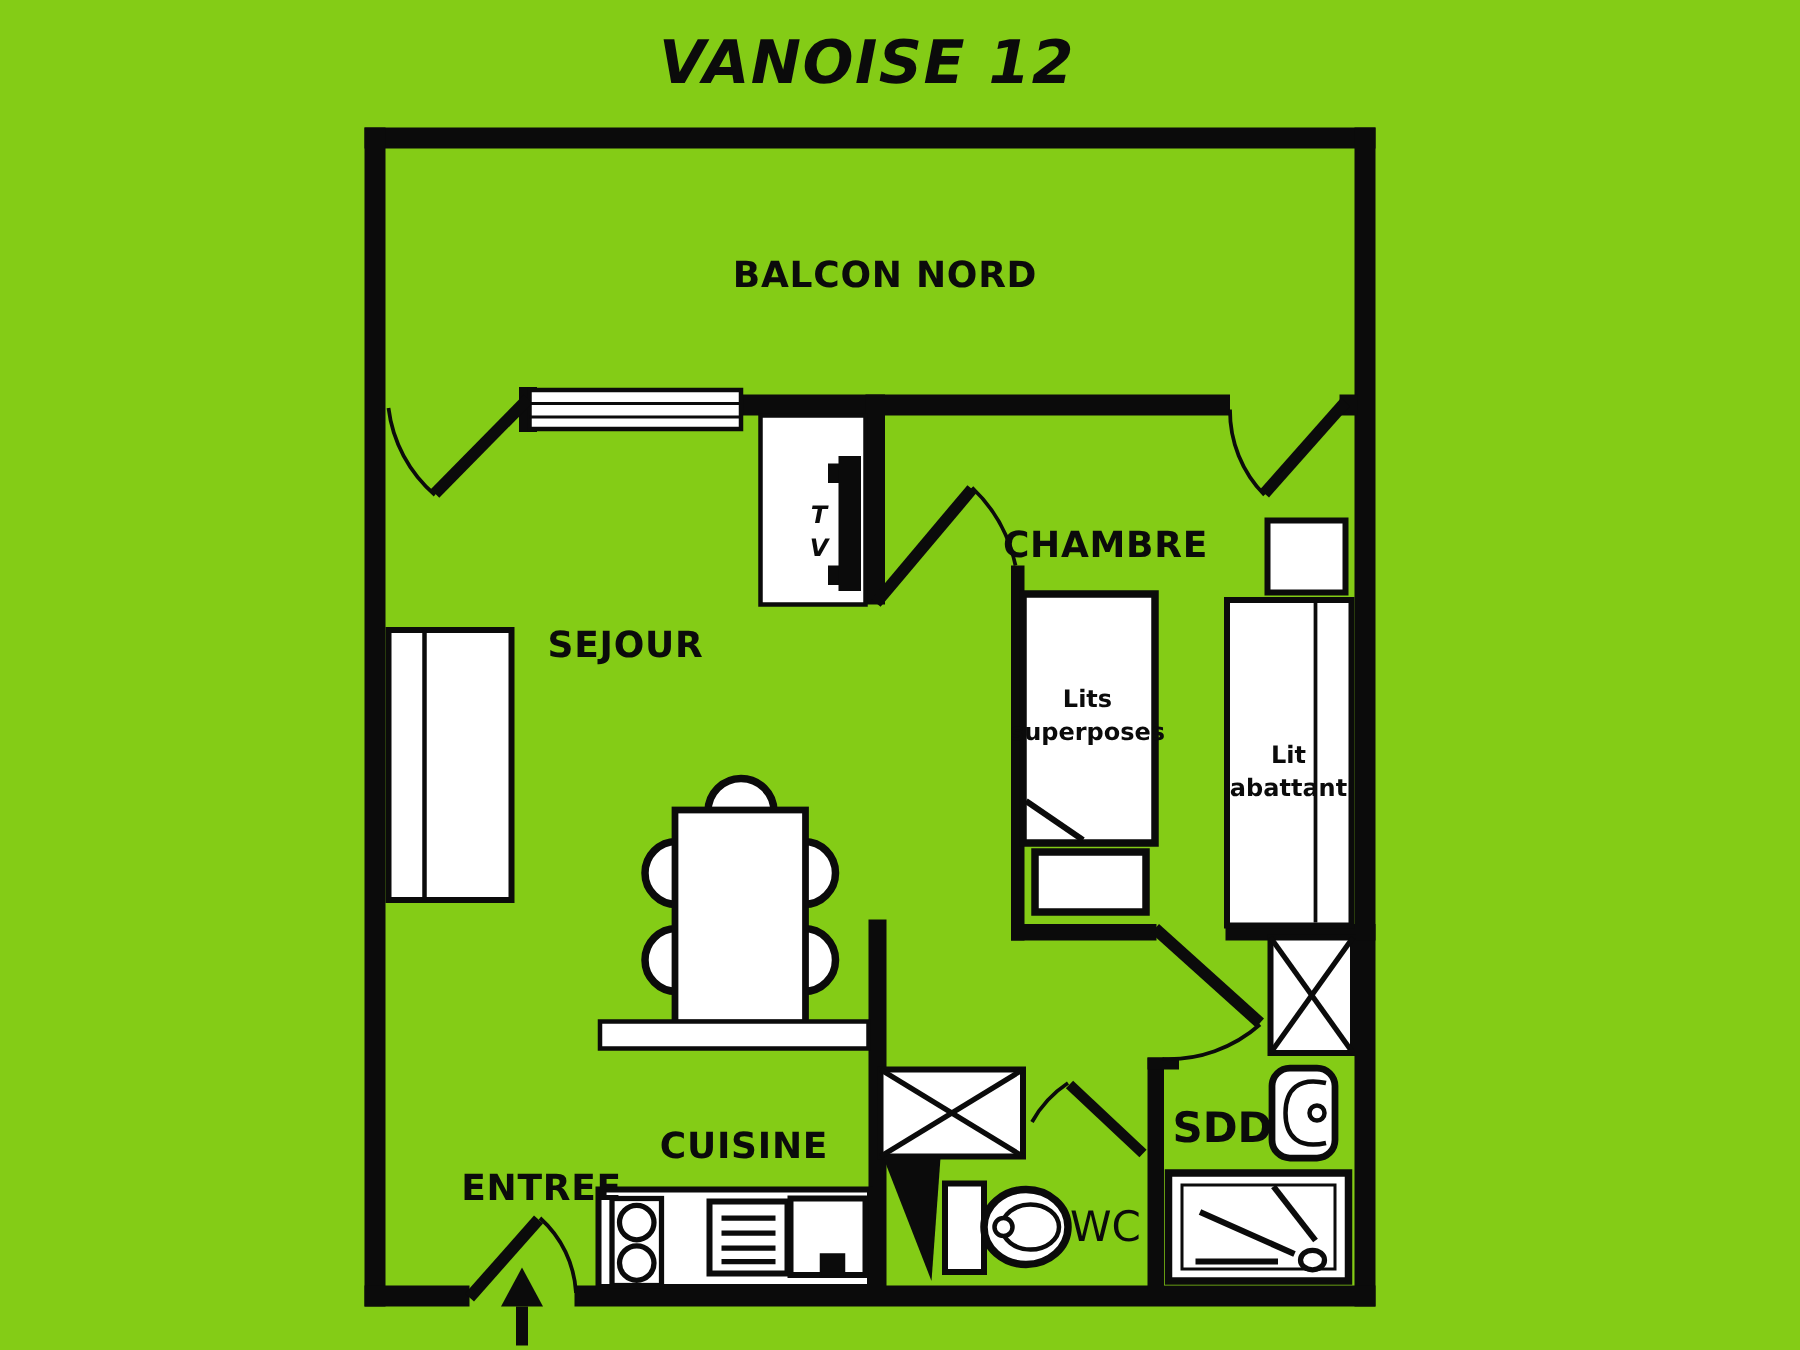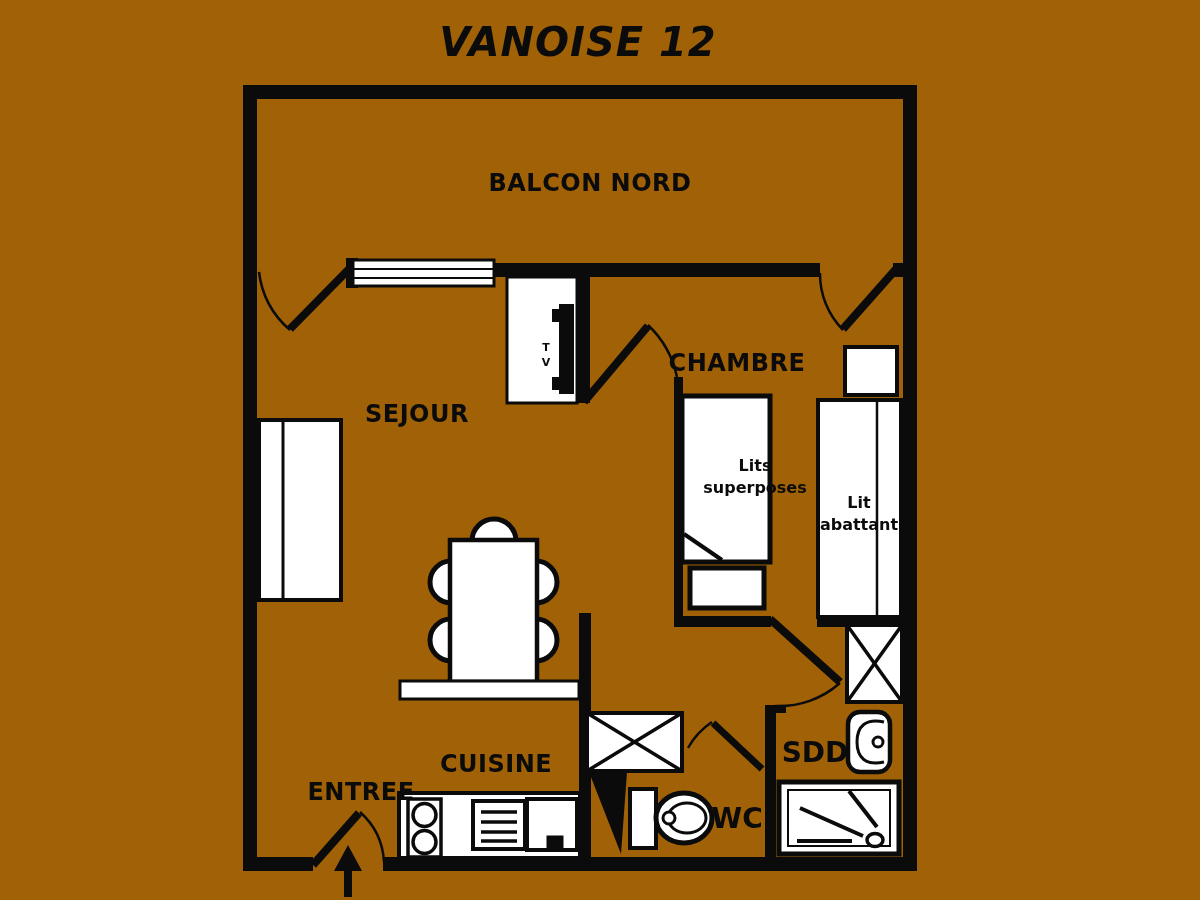--- a/index.html
+++ b/index.html
@@ -1,32 +1,32 @@
 <!DOCTYPE html>
 <html><head>
 <meta charset="utf-8">
 <style>
   html,body{margin:0;padding:0;background:#ffffff;}
   .stage{
-    position:relative;width:1200px;height:900px;background:#a16207;overflow:hidden;
+    position:relative;width:1200px;height:900px;background:#84cc16;overflow:hidden;
     font-family:"DejaVu Sans","Liberation Sans",sans-serif;color:#0b0b0b;
   }
   .plan-svg{position:absolute;left:0;top:0;}
   .lbl{
     position:absolute;transform:translate(-50%,-50%);
     font-weight:bold;color:#0b0b0b;text-align:center;line-height:1.25;
     white-space:nowrap;user-select:none;
   }
   .lbl.wrap{white-space:normal;}
   .title{
     font-style:italic;font-size:40px;letter-spacing:1px;
   }
   .room{font-size:24px;letter-spacing:0.5px;margin-top:20px;}
   .small{font-size:16px;line-height:1.35;}
-  .tiny{font-size:11px;line-height:1.4;}
+  .tiny{font-size:16px;line-height:1.4;font-style:italic;}
   .sdd-wc{font-size:28px;}
 </style>
 </head>
 <body>
 
 <div class="stage">
 
   <svg class="plan-svg" width="1200" height="900" viewBox="0 0 1200 900">
     <g fill="#0b0b0b" stroke="none">
 
@@ -173,31 +173,31 @@
         <line x1="797" y1="841" x2="852" y2="841" stroke-width="4"></line>
         <ellipse cx="875" cy="840" rx="8" ry="6.5" stroke-width="3.5"></ellipse>
       </g>
     </g>
   </svg>
 
   <div class="lbl title" style="left:578px;top:42px;">VANOISE 12</div>
 
   <div class="lbl room" style="left:590px;top:163px;">BALCON NORD</div>
 
-  <div class="lbl room" style="left:417px;top:394px;">SEJOUR</div>
+  <div class="lbl room" style="left:417px;top:410px;">SEJOUR</div>
 
   <div class="lbl room" style="left:737px;top:343px;">CHAMBRE</div>
 
   <div class="lbl tiny wrap" style="left:546px;top:355px;width:16px;">T V</div>
 
-  <div class="lbl small wrap" style="left:755px;top:477px;width:108px;">Lits superposes</div>
+  <div class="lbl small wrap" style="left:725px;top:477px;width:108px;">Lits superposes</div>
 
   <div class="lbl small wrap" style="left:859px;top:480px;width:86px;margin-top:34px;">Lit abattant</div>
 
   <div class="lbl room" style="left:496px;top:744px;">CUISINE</div>
 
   <div class="lbl room" style="left:361px;top:772px;">ENTREE</div>
 
   <div class="lbl sdd-wc" style="left:815px;top:752px;font-weight:bold;">SDD</div>
 
-  <div class="lbl sdd-wc" style="left:737px;top:818px;font-weight:bold;">WC</div>
+  <div class="lbl sdd-wc" style="left:737px;top:818px;font-weight:normal;">WC</div>
 
 </div>
 
 </body></html>

